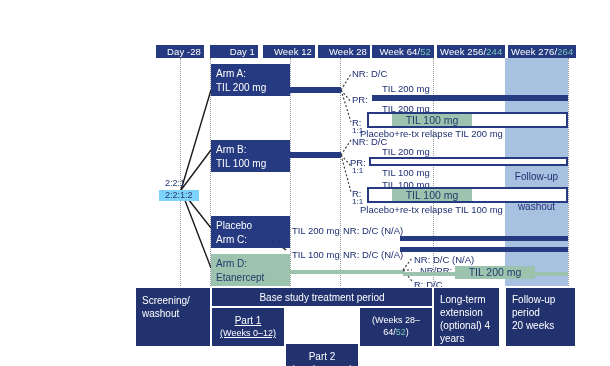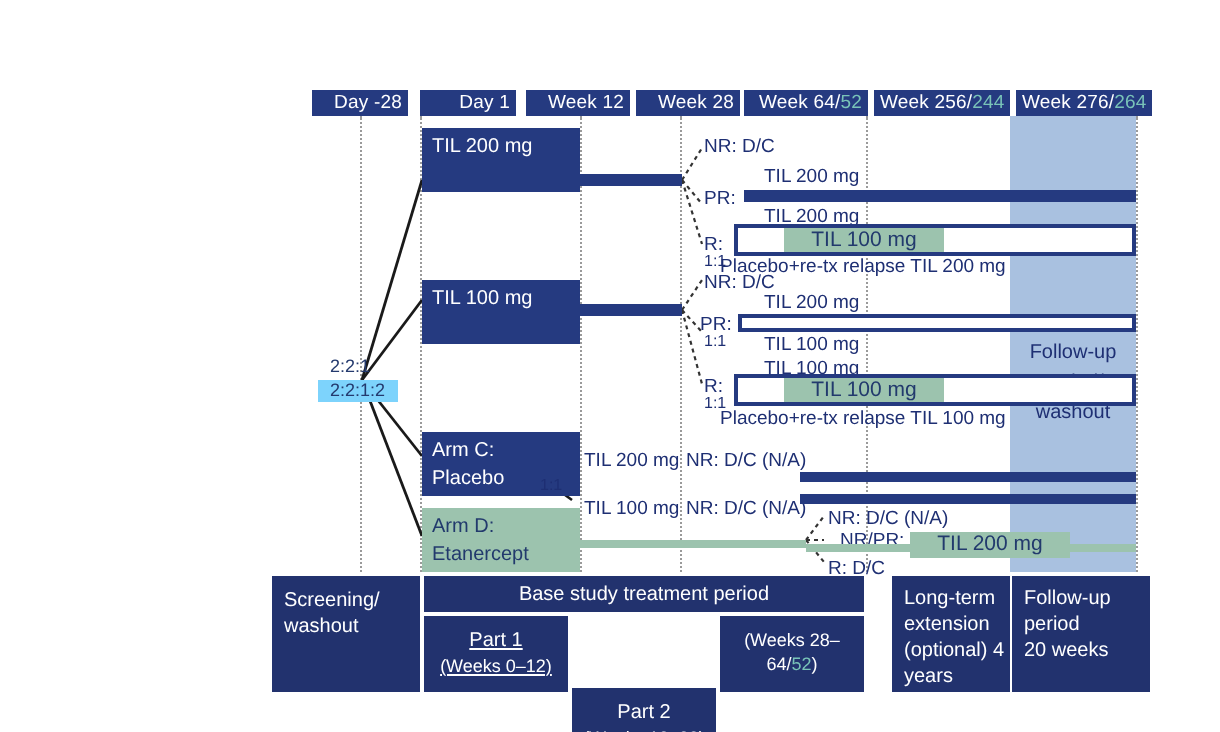--- a/index.html
+++ b/index.html
@@ -118,20 +118,21 @@
 
     <path d="M403,270 L412,258" stroke="#333" stroke-width="1.1" fill="none" stroke-dasharray="2,2"></path>
     <path d="M403,270 L412,270" stroke="#333" stroke-width="1.1" fill="none" stroke-dasharray="2,2"></path>
     <path d="M403,270 L412,281" stroke="#333" stroke-width="1.1" fill="none" stroke-dasharray="2,2"></path>
   </svg>
 
   <div class="abs ratio" style="left:150px;top:178px;">2:2:1</div>
   <div class="abs ratio hl" style="left:144px;top:190px;">2:2:1:2</div>
 
   <div class="abs armbox" style="left:211px;top:64px;width:79px;height:32px;">
+    <div>Arm A:</div>
     <div>TIL 200 mg</div>
   </div>
 
   <div class="abs bar" style="left:290px;top:87px;width:51px;height:6px;"></div>
 
   <div class="abs lbl" style="left:352px;top:68px;">
     <span>NR: D/C</span>
   </div>
 
   <div class="abs lbl" style="left:352px;top:94px;">PR:</div>
@@ -141,20 +142,21 @@
   <div class="abs lbl" style="left:382px;top:103px;">TIL 200 mg</div>
   <div class="abs bar" style="left:368px;top:115px;width:200px;height:5px;"></div>
 
   <div class="abs lbl" style="left:352px;top:117px;">R:</div>
   <div class="abs lbl sm" style="left:352px;top:126px;">1:1</div>
   <div class="abs hollowbar" style="left:367px;top:112px;width:201px;height:16px;"></div>
   <div class="abs greenpill" style="left:392px;top:114px;width:80px;height:12px;">TIL 100 mg</div>
   <div class="abs lbl" style="left:360px;top:128px;">Placebo+re-tx relapse TIL 200 mg</div>
 
   <div class="abs armbox" style="left:211px;top:140px;width:79px;height:32px;">
+    <div>Arm B:</div>
     <div>TIL 100 mg</div>
   </div>
   <div class="abs bar" style="left:290px;top:152px;width:51px;height:6px;"></div>
 
   <div class="abs lbl" style="left:352px;top:136px;">NR: D/C</div>
 
   <div class="abs lbl" style="left:350px;top:157px;">PR:</div>
   <div class="abs lbl sm" style="left:352px;top:166px;">1:1</div>
   <div class="abs lbl" style="left:382px;top:146px;">TIL 200 mg</div>
   <div class="abs hollowbar" style="left:369px;top:157px;width:199px;height:9px;"></div>
@@ -163,22 +165,22 @@
   <div class="abs lbl" style="left:382px;top:179px;">TIL 100 mg</div>
   <div class="abs bar" style="left:368px;top:190px;width:200px;height:5px;"></div>
 
   <div class="abs lbl" style="left:352px;top:188px;">R:</div>
   <div class="abs lbl sm" style="left:352px;top:197px;">1:1</div>
   <div class="abs hollowbar" style="left:367px;top:187px;width:201px;height:16px;"></div>
   <div class="abs greenpill" style="left:392px;top:189px;width:80px;height:12px;">TIL 100 mg</div>
   <div class="abs lbl" style="left:360px;top:204px;">Placebo+re-tx relapse TIL 100 mg</div>
 
   <div class="abs armbox" style="left:211px;top:216px;width:79px;height:32px;">
+    <div>Placebo</div>
     <div>Arm C:</div>
-    <div>Placebo</div>
   </div>
   <div class="abs lbl sm" style="left:270px;top:238px;">1:1</div>
   <div class="abs lbl" style="left:292px;top:225px;">TIL 200 mg</div>
   <div class="abs lbl" style="left:292px;top:249px;">TIL 100 mg</div>
 
   <div class="abs lbl" style="left:343px;top:225px;">
     <span>NR: D/C</span>
     <span class="na">(N/A)</span>
   </div>
   <div class="abs bar" style="left:400px;top:236px;width:168px;height:5px;"></div>
@@ -220,21 +222,21 @@
   <div class="abs phase" style="left:285px;top:307px;width:74px;height:40px;padding-top:6px;margin-top:36px;">
     <div>Part 2</div>
     <div class="sub">(Weeks 12–28)</div>
   </div>
   <div class="abs phase" style="left:359px;top:307px;width:74px;height:40px;padding-top:6px;">
     <div class="sub">
       <span>(Weeks 28–64/</span><span class="alt">52</span><span>)</span>
     </div>
   </div>
 
-  <div class="abs phase left" style="left:433px;top:287px;width:67px;height:60px;padding-top:5px;margin-left:12px;">
+  <div class="abs phase left" style="left:433px;top:287px;width:67px;height:60px;padding-top:5px;">
     <div>Long-term</div>
     <div>extension</div>
     <div>(optional) 4</div>
     <div>years</div>
   </div>
 
   <div class="abs phase left" style="left:505px;top:287px;width:71px;height:60px;padding-top:5px;">
     <div>Follow-up</div>
     <div>period</div>
     <div>20 weeks</div>

